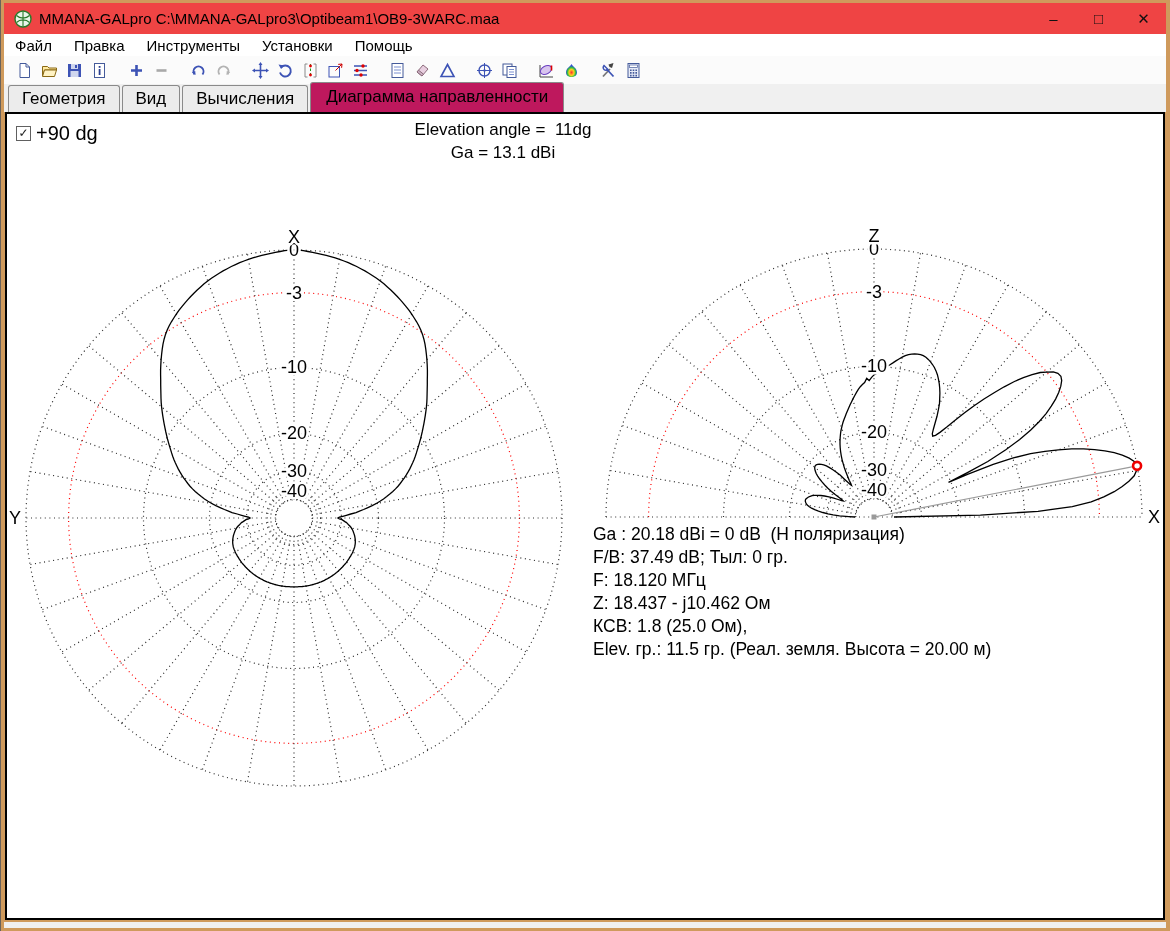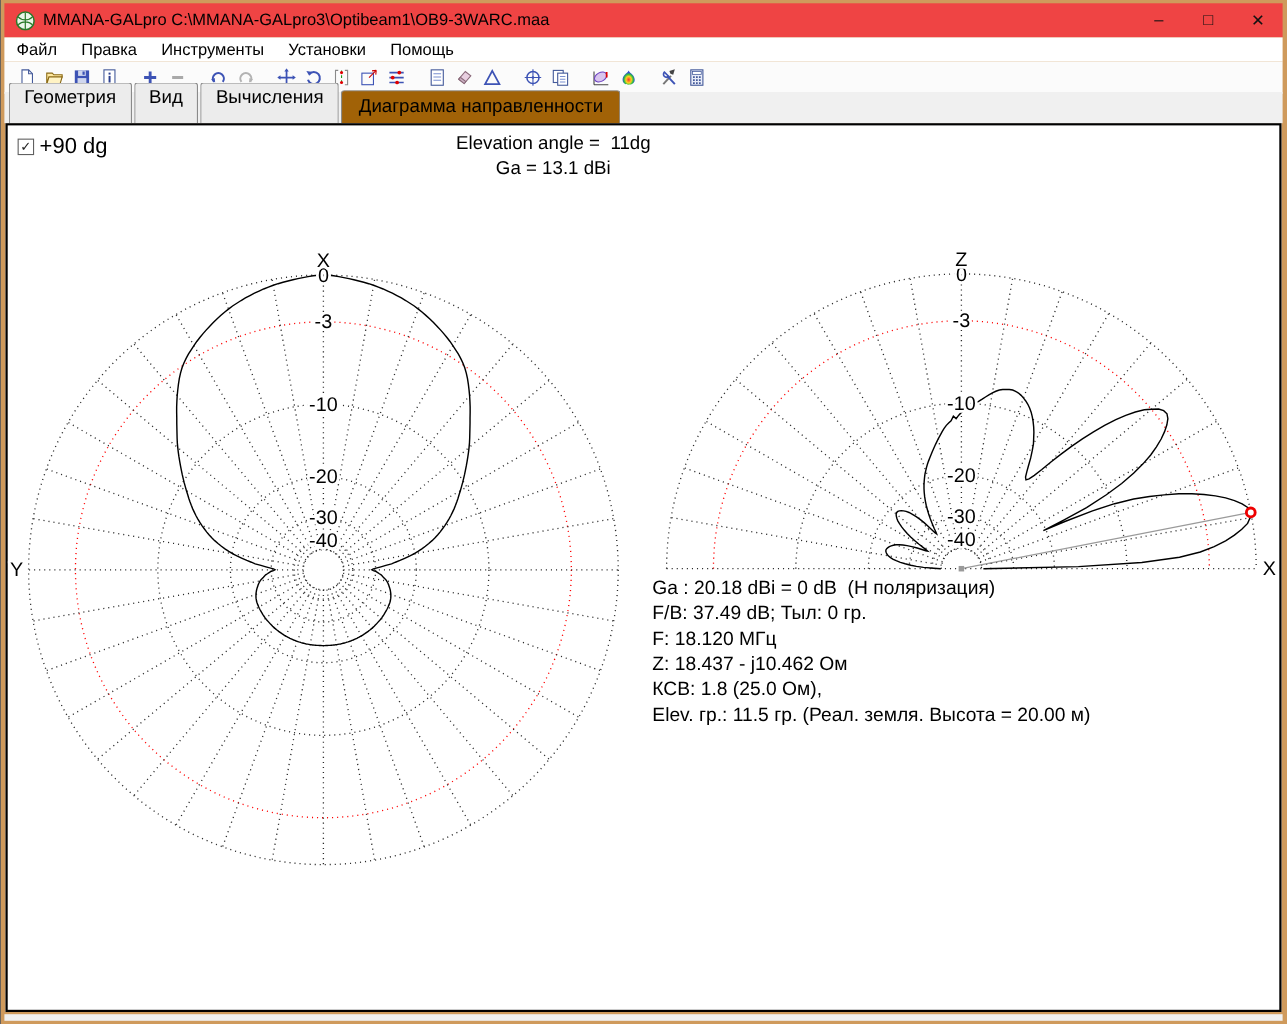--- a/index.html
+++ b/index.html
@@ -14,22 +14,22 @@
   .winbtns{margin-left:auto;display:flex;align-items:center;height:100%;}
   .winbtn{width:45px;height:100%;display:flex;align-items:center;justify-content:center;font-size:15px;color:#111;cursor:default;}
   .menubar{position:absolute;left:4px;right:4px;top:34px;height:22px;background:#fff;display:flex;align-items:flex-end;font-size:15px;}
   .menu-item{padding:2px 11px;color:#000;}
   .toolbar{position:absolute;left:4px;right:4px;top:56px;height:28px;background:#fbfbfb;border-bottom:1px solid #e6e6e6;display:flex;align-items:center;}
   .tbicon{width:21px;height:19px;margin:0 2px;display:flex;align-items:center;justify-content:center;}
   .tbicon svg{width:17px;height:17px;display:block;}
   .group-gap{margin-left:14px;}
   .tabrow{position:absolute;left:4px;right:4px;top:84px;height:28px;background:#f0f0f0;display:flex;align-items:flex-end;padding-left:4px;}
   .tab{font-size:17px;color:#000;background:#ececec;border:1px solid #8a8a8a;border-bottom:none;border-radius:3px 3px 0 0;
-       padding:2px 13px 13px 13px;margin-right:2px;height:21px;line-height:21px;}
-  .tab.active{background:#a16207;height:25px;line-height:25px;padding:1px 15px 3px 15px;font-size:17px;}
+       padding:2px 13px 3px 13px;margin-right:2px;height:21px;line-height:21px;}
+  .tab.active{background:#be185d;height:25px;line-height:25px;padding:1px 15px 3px 15px;font-size:17px;}
   .content{position:absolute;left:5px;top:112px;width:1156px;height:804px;border:2px solid #000;background:#fff;}
   .statusbar{position:absolute;left:4px;right:4px;top:922px;height:6px;background:#f0f0f0;}
   .overlay-check{position:absolute;left:9px;top:8px;display:flex;align-items:center;}
   .checkbox{width:13px;height:13px;border:1px solid #606060;background:#fff;font-size:12px;line-height:12px;text-align:center;color:#222;}
   .check-label{font-size:20px;margin-left:5px;color:#000;white-space:pre;}
   .pat-header{position:absolute;left:0;top:4px;width:992px;text-align:center;font-size:17px;color:#000;line-height:23px;}
   .pat-header div{white-space:pre;}
   .stats{position:absolute;left:586px;top:409px;font-size:17.5px;color:#000;line-height:23px;}
   .stats div{white-space:pre;}
   #plots{position:absolute;left:0;top:0;}

